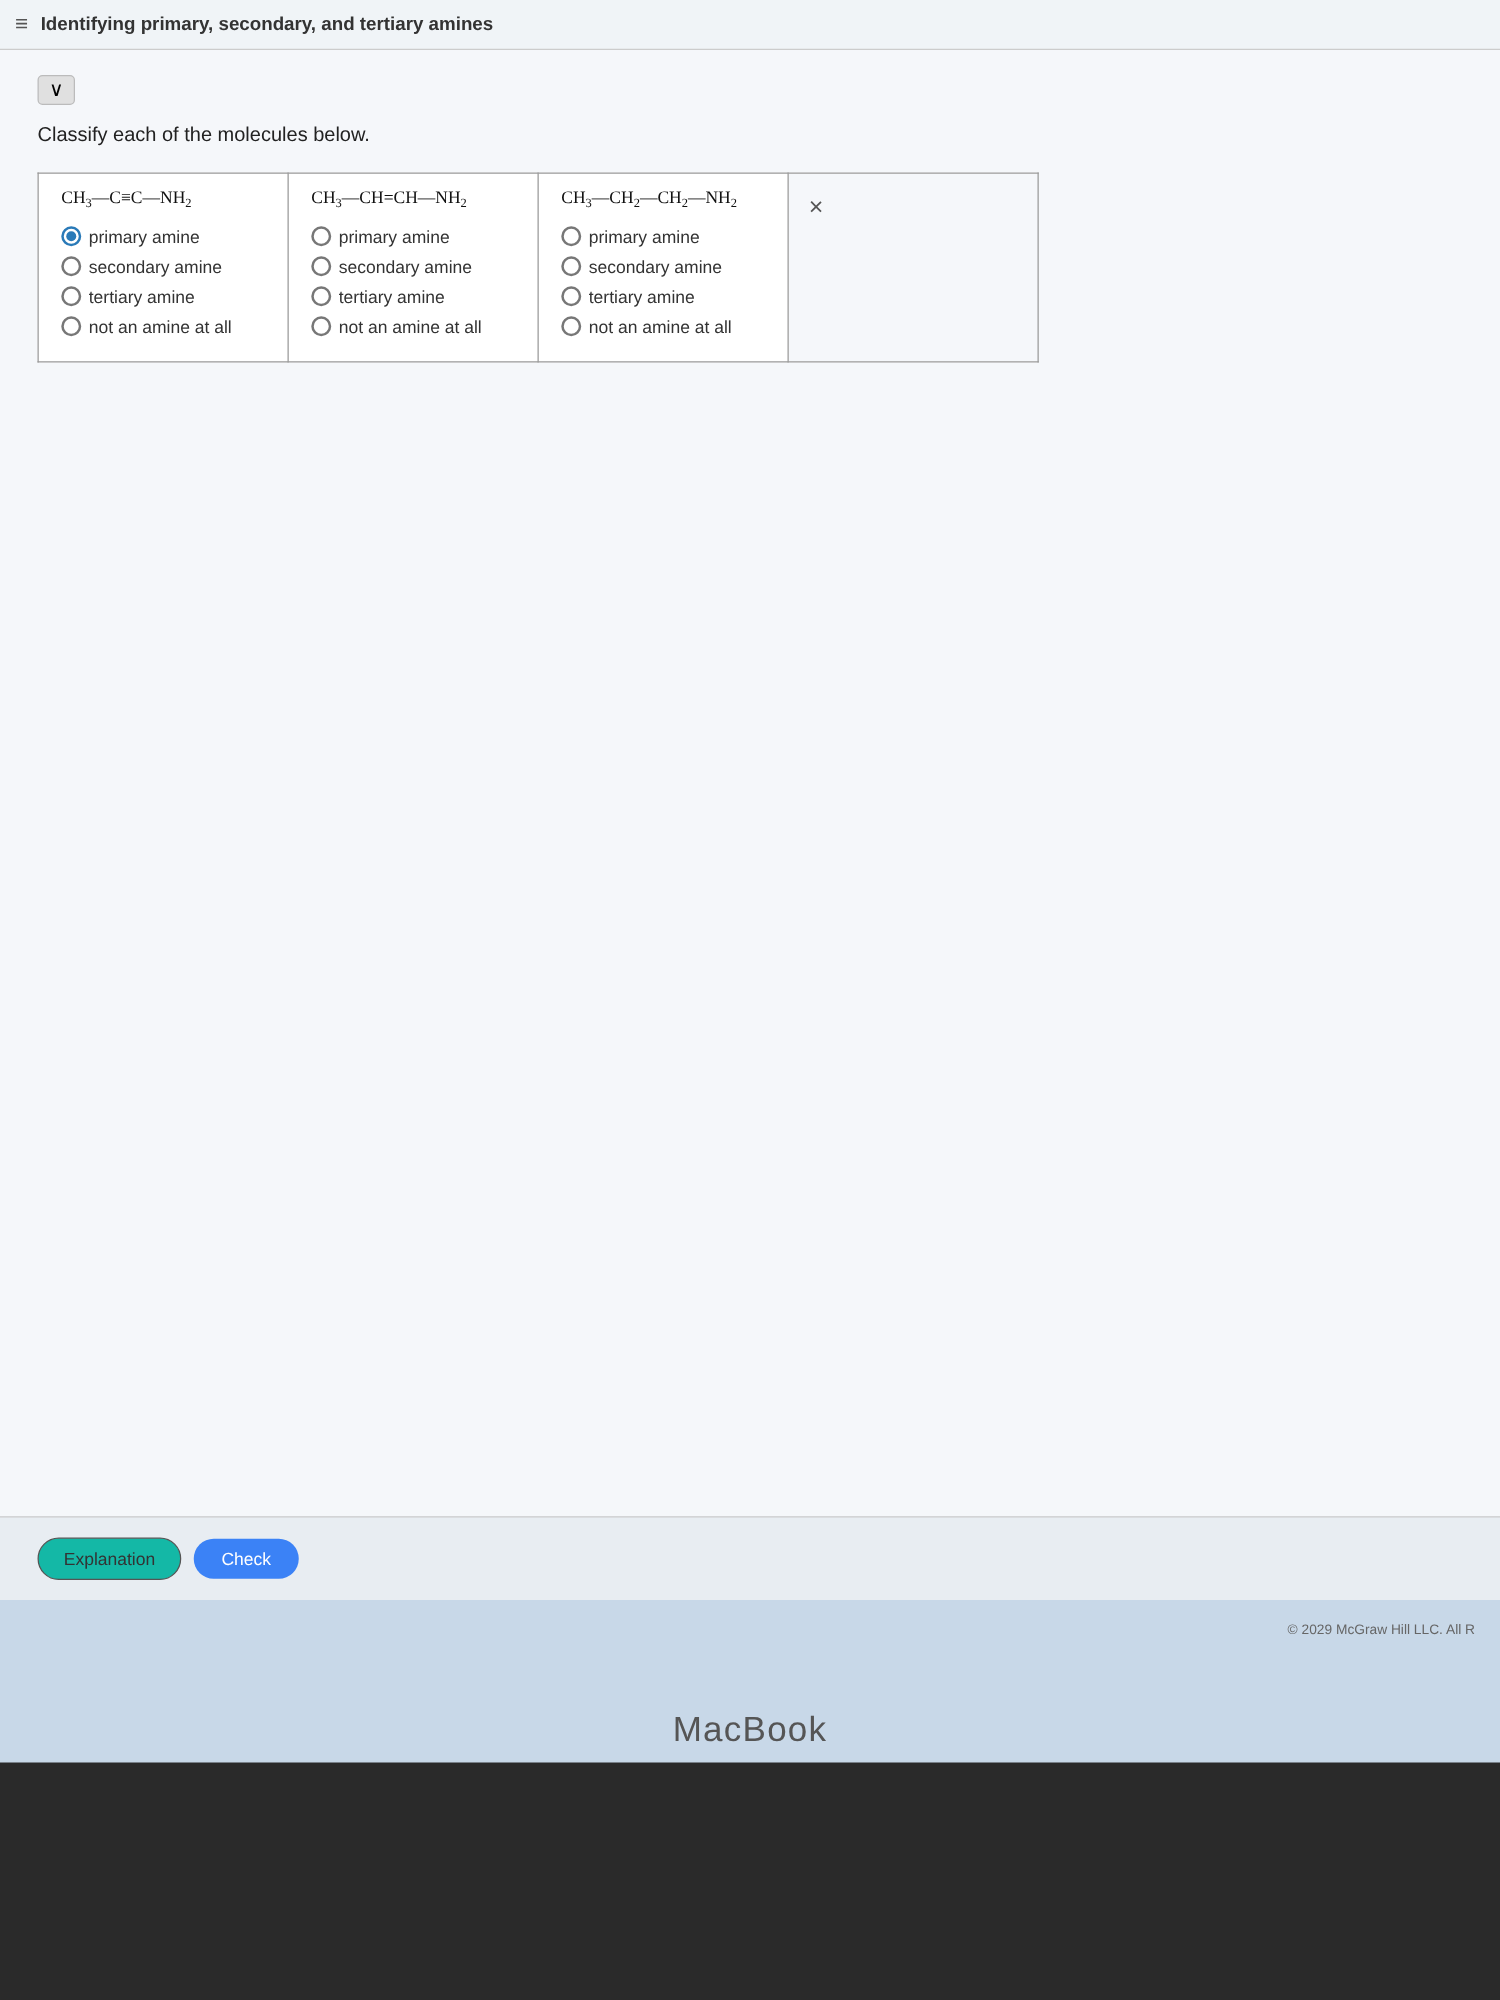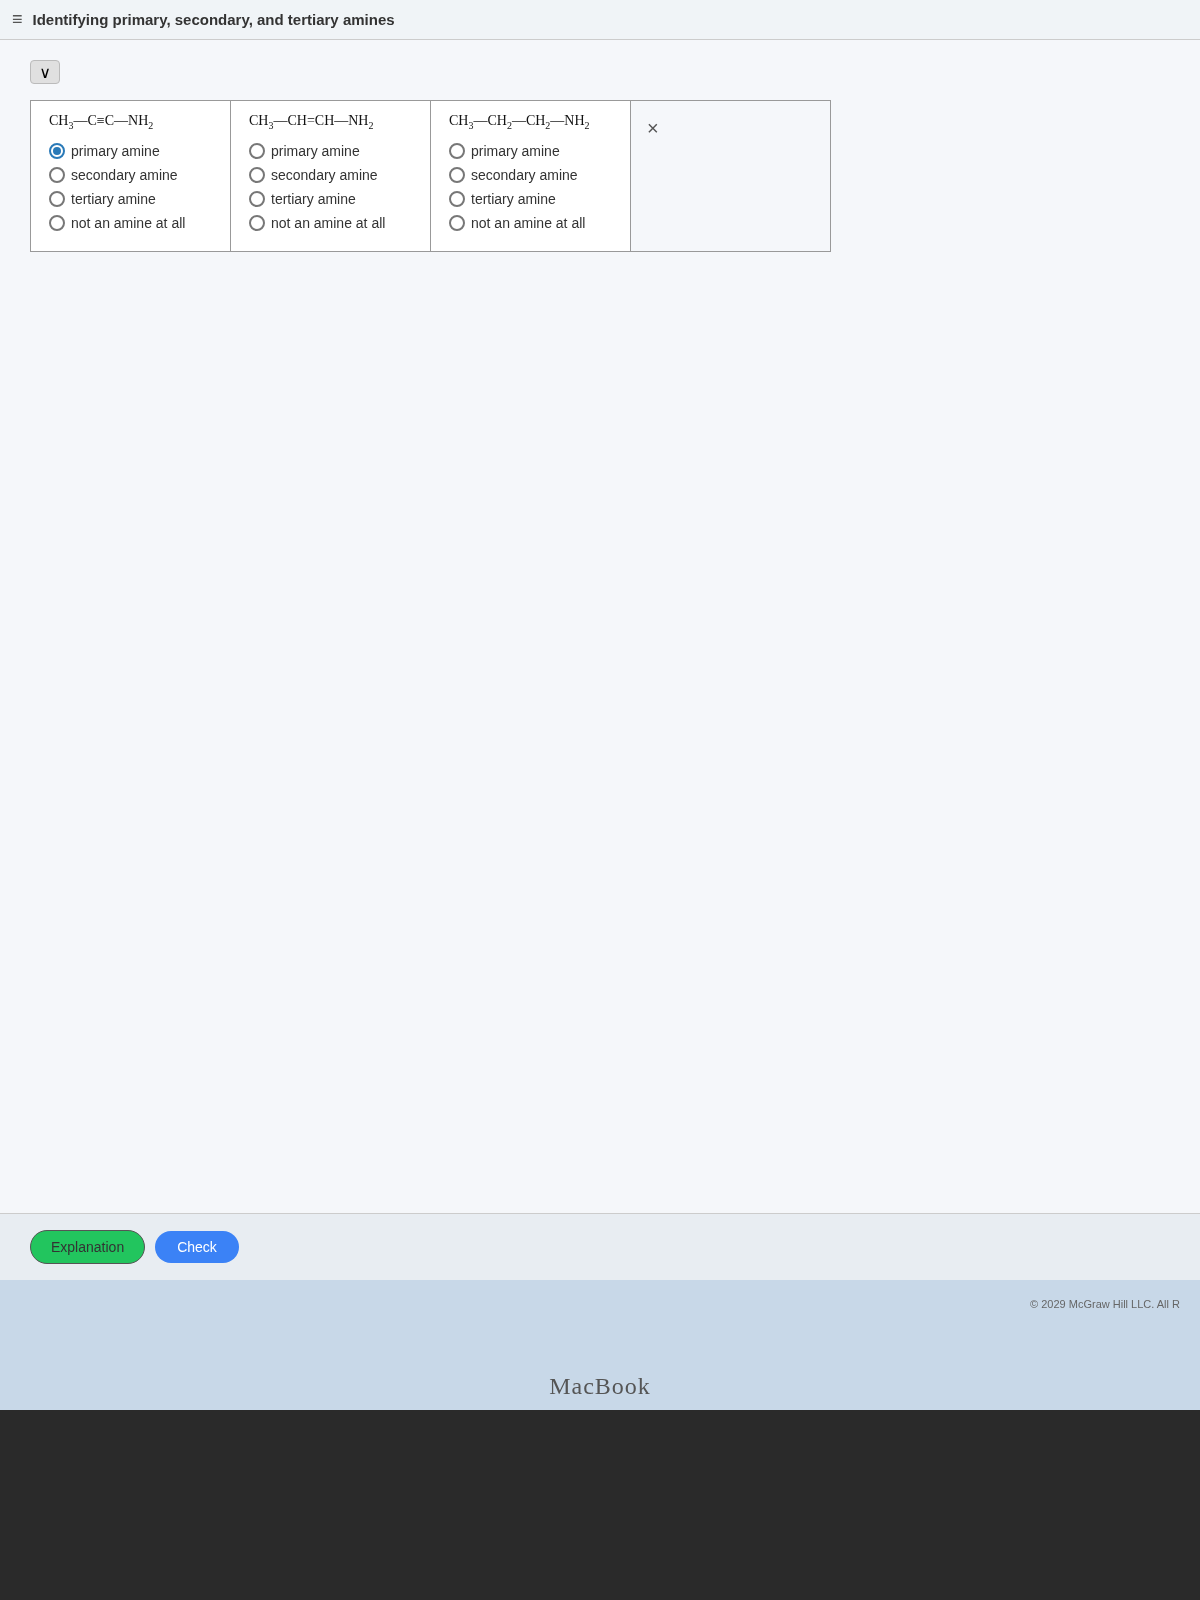--- a/index.html
+++ b/index.html
@@ -154,21 +154,21 @@
       display: flex;
       align-items: center;
       gap: 10px;
       border-top: 1px solid #ccc;
     }
 
     .btn-explanation {
       padding: 8px 20px;
       border: 1.5px solid #555;
       border-radius: 20px;
-      background: #22c55e;
+      background: #14b8a6;
       font-size: 14px;
       cursor: pointer;
       color: #333;
     }
 
     .btn-check {
       padding: 8px 22px;
       border: none;
       border-radius: 20px;
       background: #3b82f6;
@@ -186,23 +186,23 @@
       font-size: 11px;
       color: #666;
     }
 
     
     .macbook-text {
       position: absolute;
       bottom: 200px;
       left: 50%;
       transform: translateX(-50%);
-      font-size: 24px;
+      font-size: 28px;
       color: #555;
-      font-family: Liberation Serif, serif;
+      font-family: Liberation Sans, sans-serif;
       font-weight: 300;
       letter-spacing: 1px;
     }
 
     
     .laptop-bottom {
       position: absolute;
       bottom: 0;
       left: 0;
       right: 0;
@@ -217,20 +217,21 @@
   <span class="hamburger-icon">≡</span>
   <span class="top-title">Identifying primary, secondary, and tertiary amines</span>
 </div>
 
 <div class="main-content">
 
   <div class="collapse-btn">
     <span>∨</span>
   </div>
 
+  <div class="question-text">Classify each of the molecules below.</div>
 
   <table class="molecules-table">
     <tbody>
 
       <tr>
 
         <td>
           <div class="molecule-formula">
             <span class="chem">CH<sub>3</sub>—C≡C—NH<sub>2</sub></span>
           </div>

